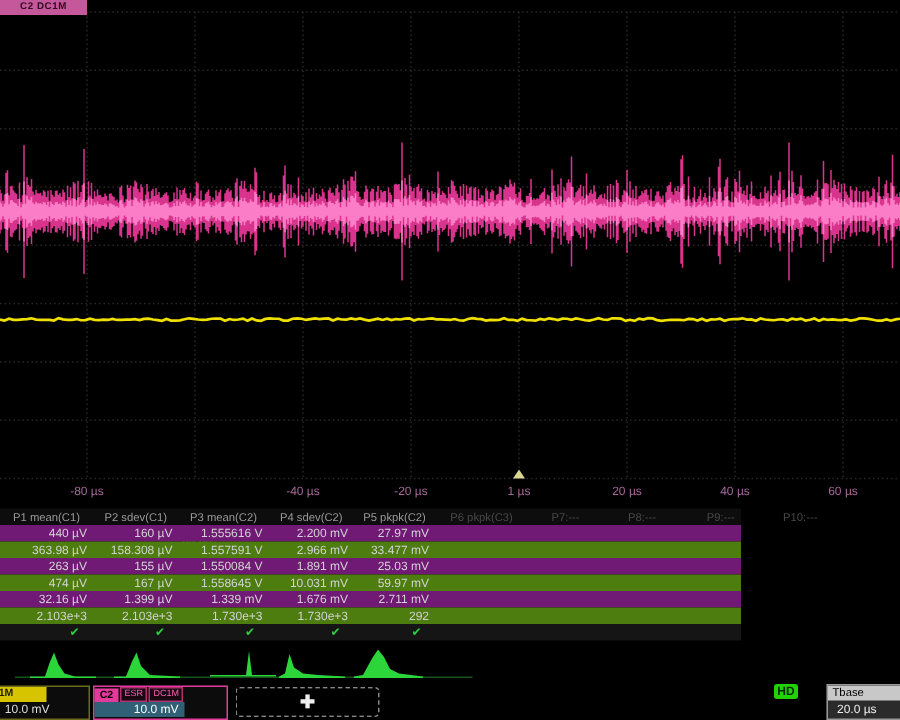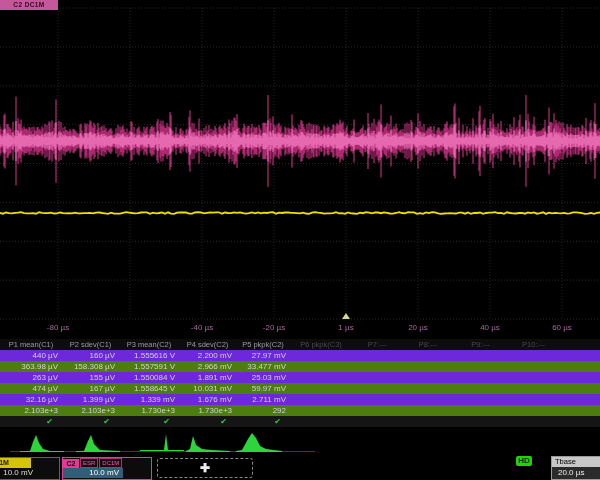--- a/index.html
+++ b/index.html
@@ -10,25 +10,25 @@
   #trace-label{position:absolute;left:0;top:0;width:58px;height:10px;background:#c4589a;
                color:#30081f;font-size:6.5px;font-weight:bold;text-align:center;line-height:10px;
                letter-spacing:.4px;overflow:hidden;}
   #trig-marker{position:absolute;left:342px;top:313px;width:0;height:0;
                border-left:4px solid transparent;border-right:4px solid transparent;
                border-bottom:6px solid #d8d890;}
   
   #tick-row{position:absolute;left:0;top:320px;width:600px;height:17px;}
   .tick{position:absolute;top:3px;transform:translateX(-50%);color:#a5699b;font-size:8px;white-space:nowrap;}
   
-  #ptable{position:absolute;left:0;top:339px;width:600px;}
+  #ptable{position:absolute;left:0;top:339px;width:494px;}
   .prow{display:grid;grid-template-columns:62px 57px 60px 57px 54px 62px 50px 52px 53px 53px 1fr;
         height:11px;line-height:11px;}
   .prow.phead{background:#0d0d0d;}
-  .prow.odd{background:#6d28d9;}
+  .prow.odd{background:#701a75;}
   .prow.even{background:#4d7c0f;}
   .prow.pstat{background:#151515;}
   .pcell{text-align:right;padding-right:4px;font-size:8px;color:#d2d2d2;
          overflow:hidden;white-space:nowrap;}
   .pcell.hact{color:#9a9a9a;text-align:center;padding-right:0;font-size:7.5px;}
   .pcell.hina{color:#484848;text-align:center;padding-right:0;font-size:7.5px;}
   .pcell.chk{color:#2ecc40;padding-right:9px;font-size:8px;}
   
   #histrow{position:absolute;left:0;top:430px;width:600px;height:25px;}
   #hist-baseline{position:absolute;left:10px;top:21px;width:305px;height:1px;background:#15541a;}

